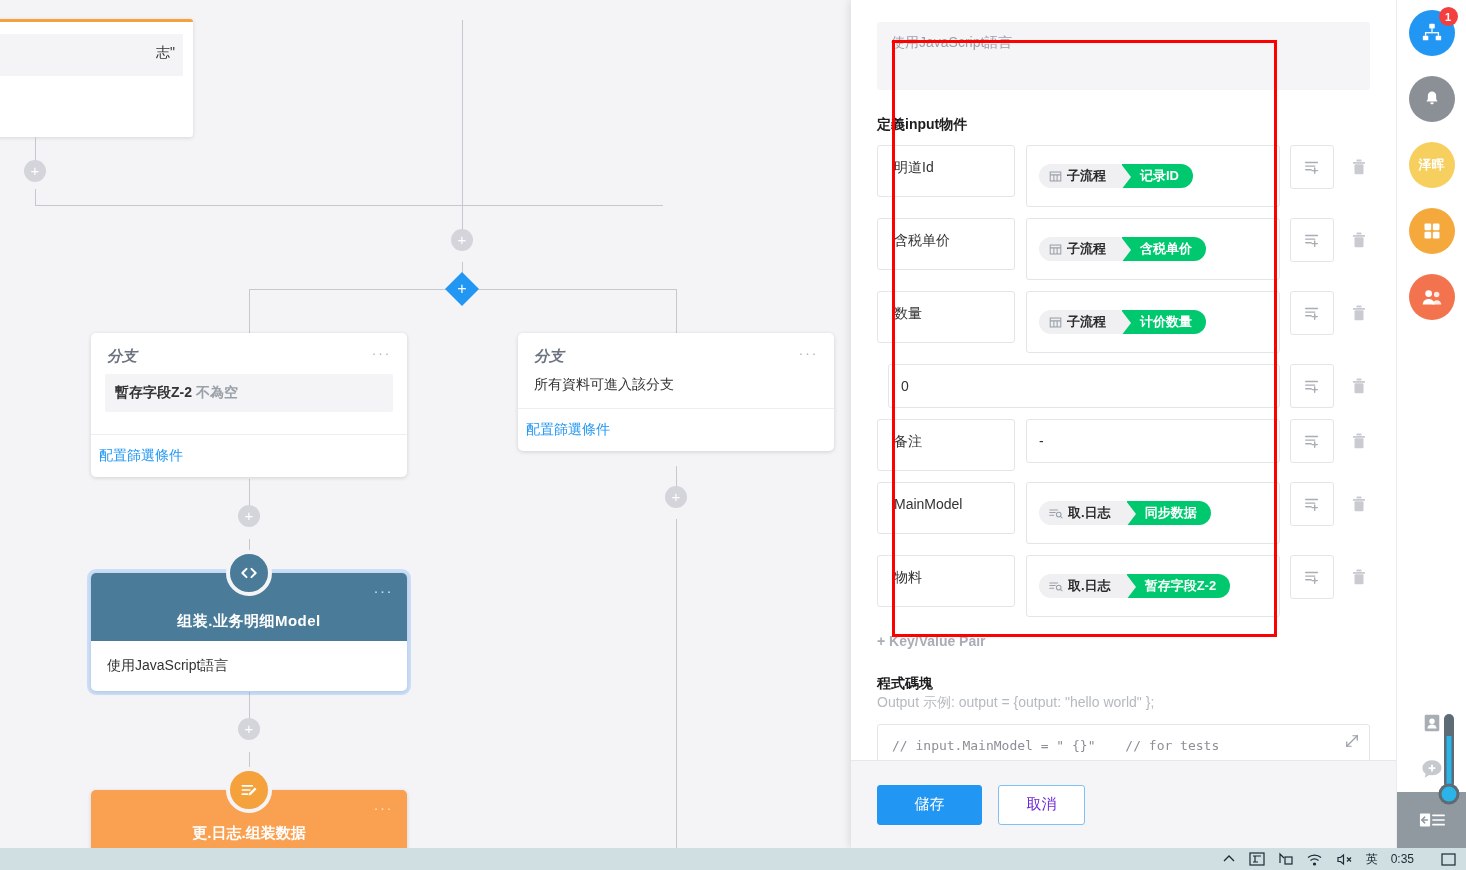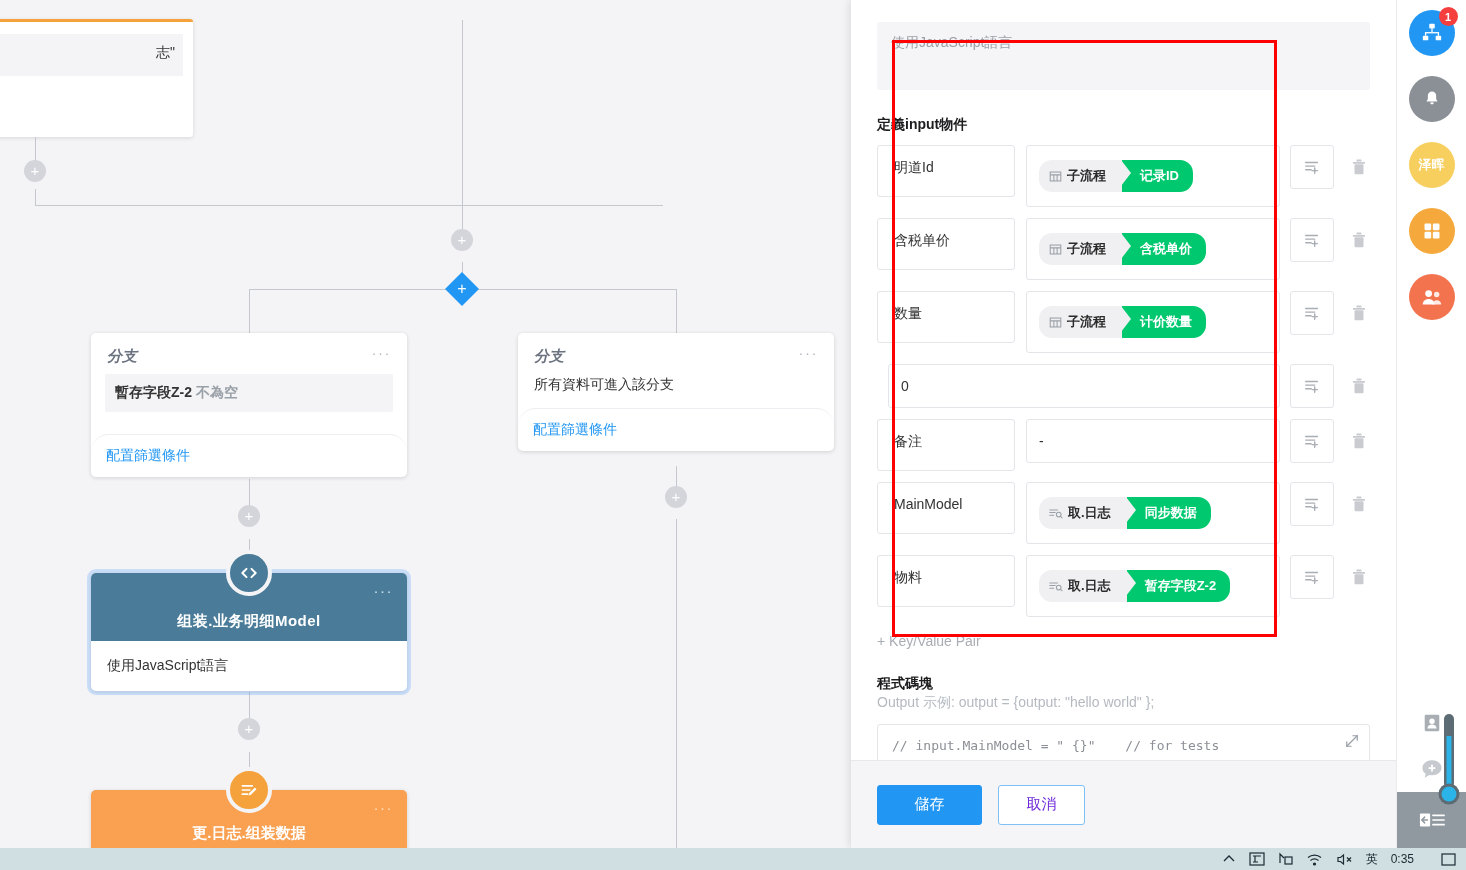--- a/index.html
+++ b/index.html
@@ -41,22 +41,22 @@
   .node-head {
     display: flex; align-items: flex-start; justify-content: space-between;
     padding: 14px 16px 4px 16px;
   }
   .node-title { font-size: 15px; font-weight: bold; color: #6b7280; font-style: italic; }
   .dots { color: #b4b8c0; font-size: 15px; letter-spacing: 1.5px; cursor: pointer; line-height: 12px;}
   .node-sub { font-size: 14px; color: #333; padding: 6px 16px 14px; }
   .node-sub.grey { background: #f4f4f6; margin: 4px 14px 0; padding: 10px 10px; border-radius: 2px; font-weight: bold; }
   .node-sub.grey .dim { color: #9aa0a8; }
   .node-foot {
-    border-top: 1px solid #eceef1; padding: 12px 15px; font-size: 14px;
-    color: #2196f3; cursor: pointer; border-radius: 18px;
+    border-top: 1px solid #eceef1; padding: 12px 8px; font-size: 14px;
+    color: #2196f3; cursor: pointer;
   }
 
   
   #branch1 { left: 91px; top: 333px; width: 316px; }
   #branch2 { left: 518px; top: 333px; width: 316px; }
 
   
   #codenode {
     left: 91px; top: 573px; width: 316px;
     box-shadow: 0 0 0 4px rgba(100,170,255,.28), 0 1px 4px rgba(0,0,0,.15);
@@ -135,37 +135,37 @@
     width: 44px; height: 44px; margin-left: 10px; border: 1px solid #e3e5e9;
     border-radius: 3px; display: flex; align-items: center; justify-content: center;
     cursor: pointer; background: #fff; flex: none;
   }
   .kv-del {
     width: 22px; margin-left: 14px; height: 44px; display: flex;
     align-items: center; justify-content: center; cursor: pointer; flex: none;
   }
 
   
-  .chip { display: inline-flex; align-items: stretch; height: 32px; border-radius: 13px; overflow: hidden; }
+  .chip { display: inline-flex; align-items: stretch; height: 24px; border-radius: 13px; overflow: hidden; }
   .chip-l {
     background: #f0f0f2; display: flex; align-items: center; gap: 5px;
     padding: 0 12px 0 10px; font-size: 13px; font-weight: bold; color: #2b2b2b;
     position: relative; padding-right: 16px;
   }
   .chip-l::after {
     content: ""; position: absolute; right: -9px; top: 0;
     border-top: 13px solid transparent; border-bottom: 13px solid transparent;
     border-left: 10px solid #f0f0f2; z-index: 2;
   }
   .chip-r {
     background: #00c86f; color: #fff; font-size: 13px; font-weight: bold;
     display: flex; align-items: center; padding: 0 14px 0 18px;
   }
 
-  .addkv { margin-top: 16px; font-size: 14px; color: #a9adb4; cursor: pointer; }
+  .addkv { margin-top: 16px; font-size: 14px; color: #a9adb4; cursor: pointer; font-weight: bold; }
   .hint { margin-top: 1px; font-size: 14px; color: #b5b9c0; }
   .codebox {
     margin-top: 12px; border: 1px solid #e3e5e9; border-radius: 3px;
     height: 66px; padding: 10px 14px; position: relative;
     font-family: "DejaVu Sans Mono", "Liberation Mono", monospace;
     font-size: 13px; line-height: 22px; color: #222; overflow: hidden;
   }
   .codebox .cmt { color: #8c8f96; }
   .expand-icon { position: absolute; right: 10px; top: 8px; color: #9aa0a8; cursor: pointer; }
 

